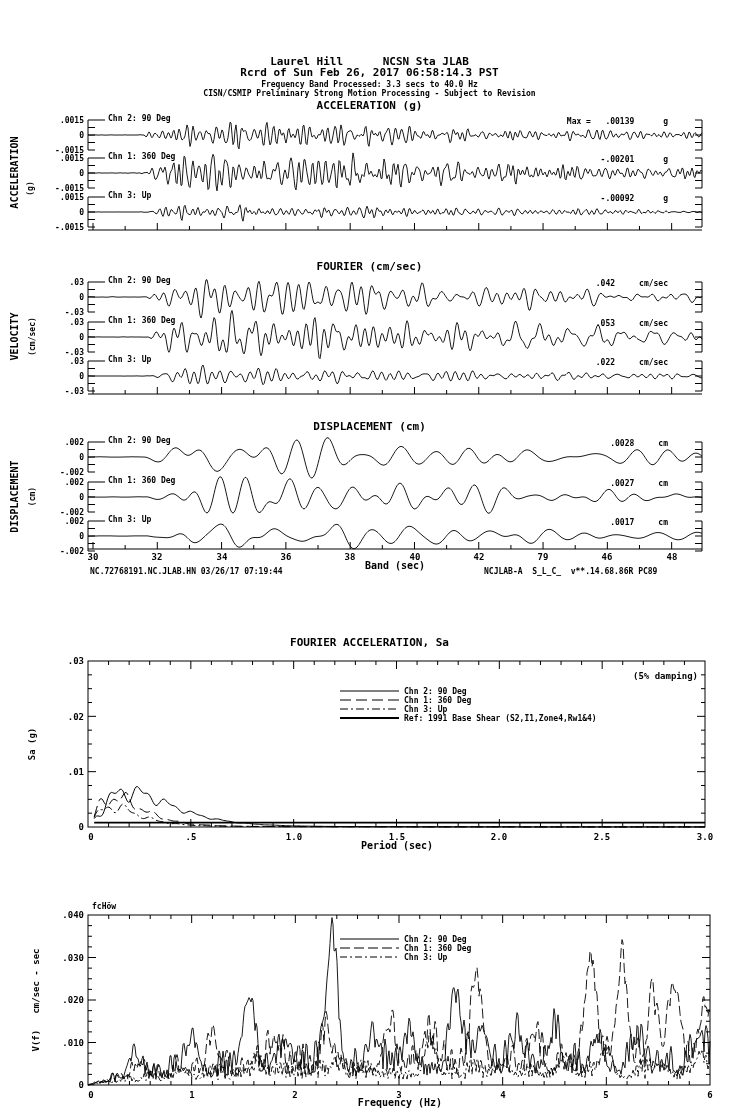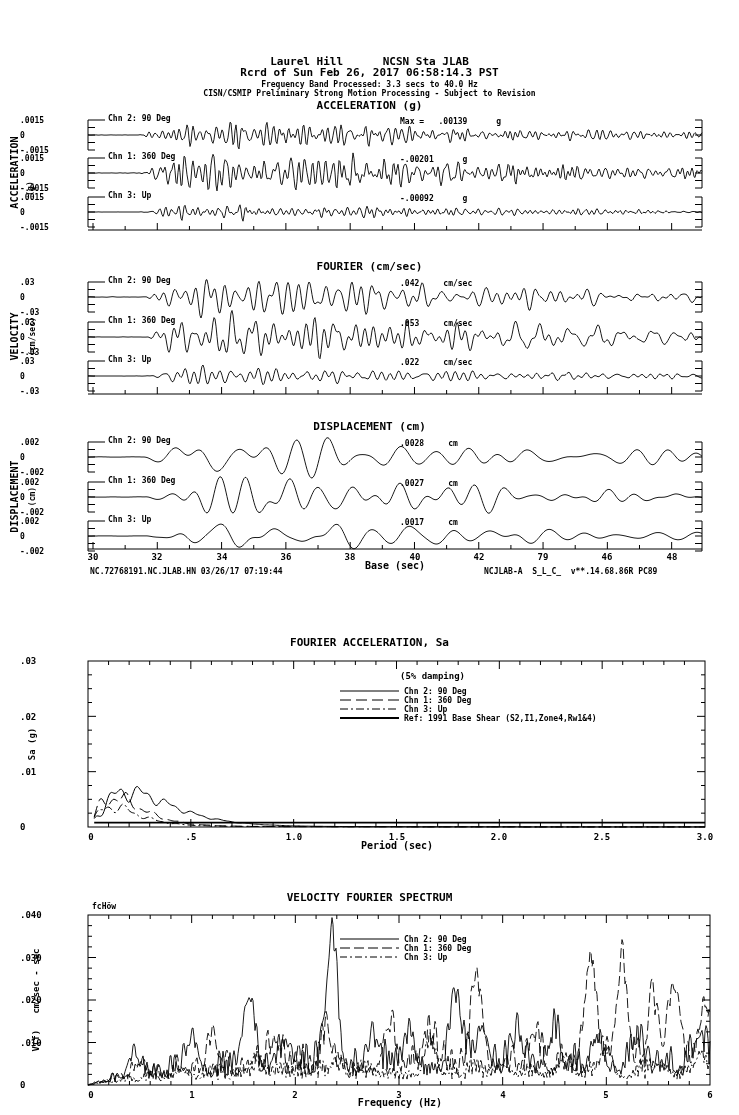--- a/index.html
+++ b/index.html
@@ -5,21 +5,21 @@
   html,body{margin:0;padding:0;background:#fff;}
   #page{position:relative;width:739px;height:1115px;background:#fff;overflow:hidden;
         font-family:"DejaVu Sans Mono",monospace;}
   #gfx{position:absolute;left:0;top:0;}
   .lbl{position:absolute;font:700 8px/9px "DejaVu Sans Mono",monospace;color:#000;white-space:pre;}
   .f9{font-size:9px;line-height:10px}
   .f10{font-size:10px;line-height:11px}
   .f11{font-size:11px;line-height:12px}
   .cw{left:0;width:739px;text-align:center}
   .ctr{text-align:center}
-  .rt{text-align:left}
+  .rt{text-align:right}
   .rot{transform:rotate(-90deg)}
 </style>
 </head>
 <body>
 
 <div id="page">
   <svg id="gfx" width="739" height="1115" viewBox="0 0 739 1115">
       <line x1="88" y1="230" x2="702" y2="230" stroke="#000" stroke-width="1"></line>
       <line x1="93" y1="230" x2="93" y2="223" stroke="#000" stroke-width="1"></line>
       <line x1="125.14699999999999" y1="230" x2="125.14699999999999" y2="226" stroke="#000" stroke-width="1"></line>
@@ -450,21 +450,21 @@
   <div class="lbl ctr f9" style="left:78px;top:552px;width:30px">30</div>
   <div class="lbl ctr f9" style="left:142px;top:552px;width:30px">32</div>
   <div class="lbl ctr f9" style="left:207px;top:552px;width:30px">34</div>
   <div class="lbl ctr f9" style="left:271px;top:552px;width:30px">36</div>
   <div class="lbl ctr f9" style="left:335px;top:552px;width:30px">38</div>
   <div class="lbl ctr f9" style="left:400px;top:552px;width:30px">40</div>
   <div class="lbl ctr f9" style="left:464px;top:552px;width:30px">42</div>
   <div class="lbl ctr f9" style="left:528px;top:552px;width:30px">79</div>
   <div class="lbl ctr f9" style="left:592px;top:552px;width:30px">46</div>
   <div class="lbl ctr f9" style="left:657px;top:552px;width:30px">48</div>
-  <div class="lbl ctr f10" style="left:320px;top:560px;width:150px">Base (sec)</div>
+  <div class="lbl ctr f10" style="left:320px;top:560px;width:150px">Band (sec)</div>
 
   <div class="lbl" style="left:90px;top:567px">NC.72768191.NC.JLAB.HN 03/26/17 07:19:44</div>
   <div class="lbl" style="left:484px;top:567px">NCJLAB-A  S_L_C_  v**.14.68.86R PC89</div>
 
   <div class="lbl cw f11" style="top:637px">FOURIER ACCELERATION, Sa</div>
   <div class="lbl rt f9" style="left:400px;top:671px;width:298px">(5% damping)</div>
   <div class="lbl rot f9 ctr" style="left:-8px;top:739px;width:80px">Sa (g)</div>
   <div class="lbl rt f9" style="left:20px;top:656px;width:64px">.03</div>
   <div class="lbl rt f9" style="left:20px;top:712px;width:64px">.02</div>
   <div class="lbl rt f9" style="left:20px;top:767px;width:64px">.01</div>
@@ -475,21 +475,20 @@
   <div class="lbl ctr f9" style="left:377px;top:832px;width:40px">1.5</div>
   <div class="lbl ctr f9" style="left:479px;top:832px;width:40px">2.0</div>
   <div class="lbl ctr f9" style="left:582px;top:832px;width:40px">2.5</div>
   <div class="lbl ctr f9" style="left:685px;top:832px;width:40px">3.0</div>
   <div class="lbl ctr f10" style="left:297px;top:840px;width:200px">Period (sec)</div>
   <div class="lbl" style="left:404px;top:687px">Chn 2: 90 Deg</div>
   <div class="lbl" style="left:404px;top:696px">Chn 1: 360 Deg</div>
   <div class="lbl" style="left:404px;top:705px">Chn 3: Up</div>
   <div class="lbl" style="left:404px;top:714px">Ref: 1991 Base Shear (S2,I1,Zone4,Rw1&amp;4)</div>
 
-  <div class="lbl cw f11" style="top:892px">VELOCITY FOURIER SPECTRUM</div>
   <div class="lbl" style="left:92px;top:902px">fcHöw</div>
   <div class="lbl rot f9 ctr" style="left:-49px;top:995px;width:170px">V(f)   cm/sec - sec</div>
   <div class="lbl rt f9" style="left:20px;top:910px;width:64px">.040</div>
   <div class="lbl rt f9" style="left:20px;top:953px;width:64px">.030</div>
   <div class="lbl rt f9" style="left:20px;top:995px;width:64px">.020</div>
   <div class="lbl rt f9" style="left:20px;top:1038px;width:64px">.010</div>
   <div class="lbl rt f9" style="left:20px;top:1080px;width:64px">0</div>
   <div class="lbl ctr f9" style="left:81px;top:1090px;width:20px">0</div>
   <div class="lbl ctr f9" style="left:182px;top:1090px;width:20px">1</div>
   <div class="lbl ctr f9" style="left:285px;top:1090px;width:20px">2</div>

